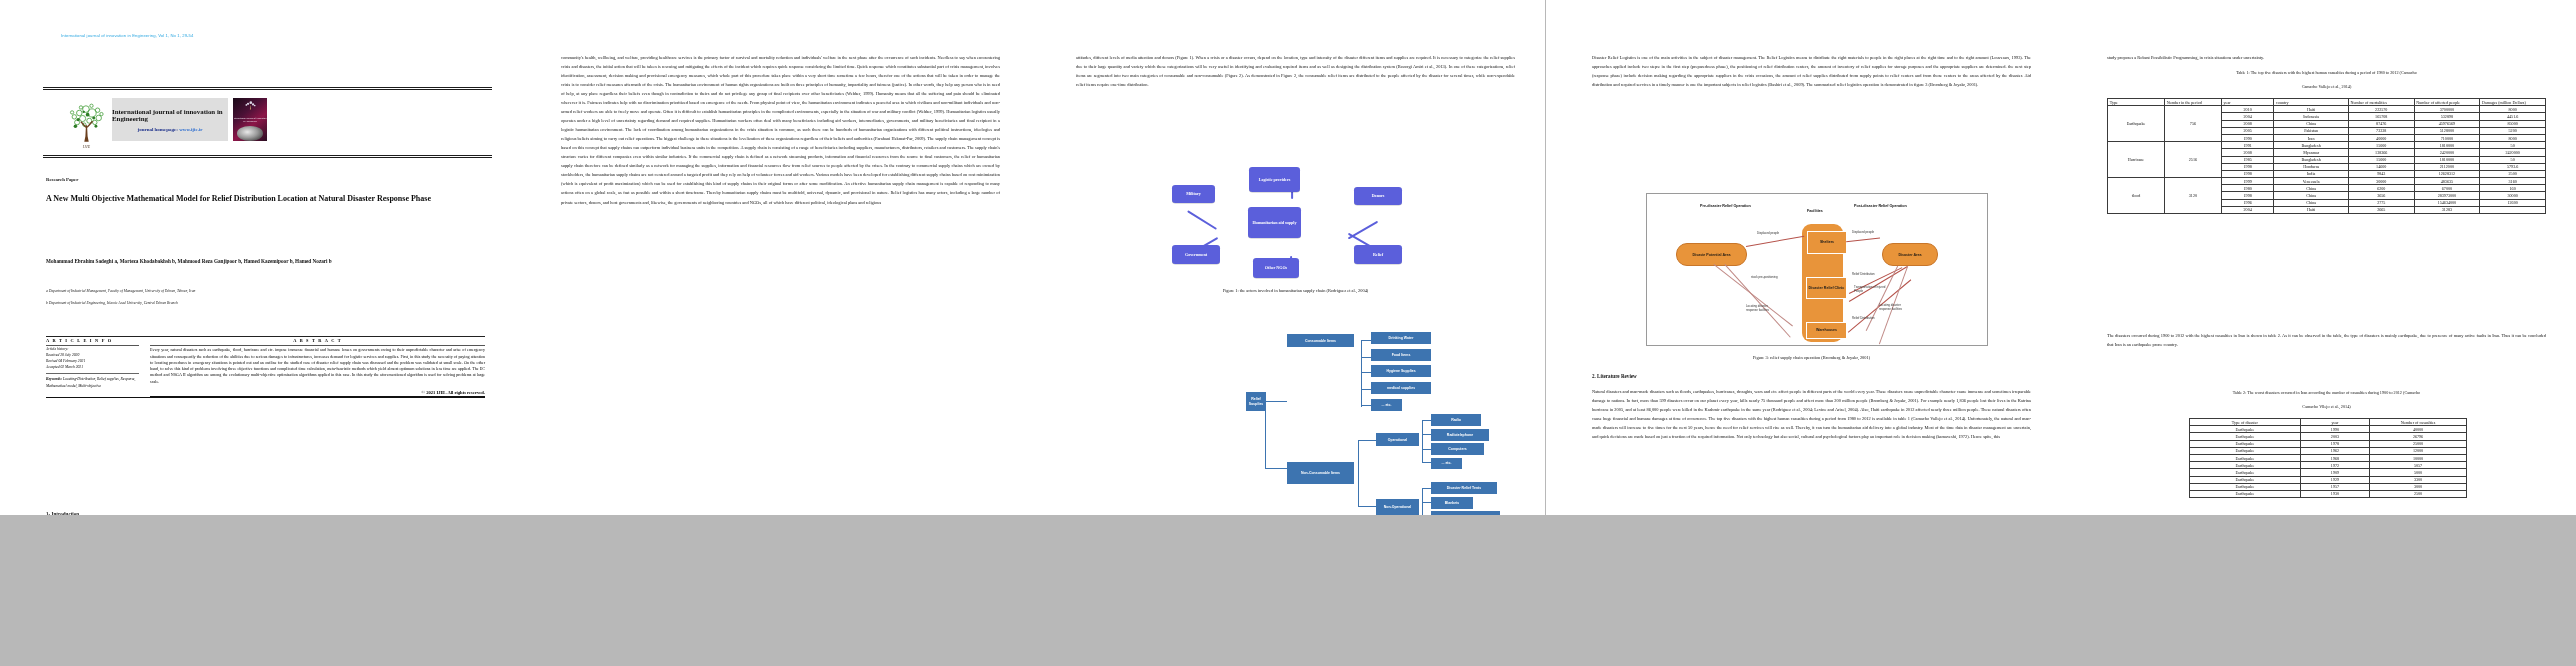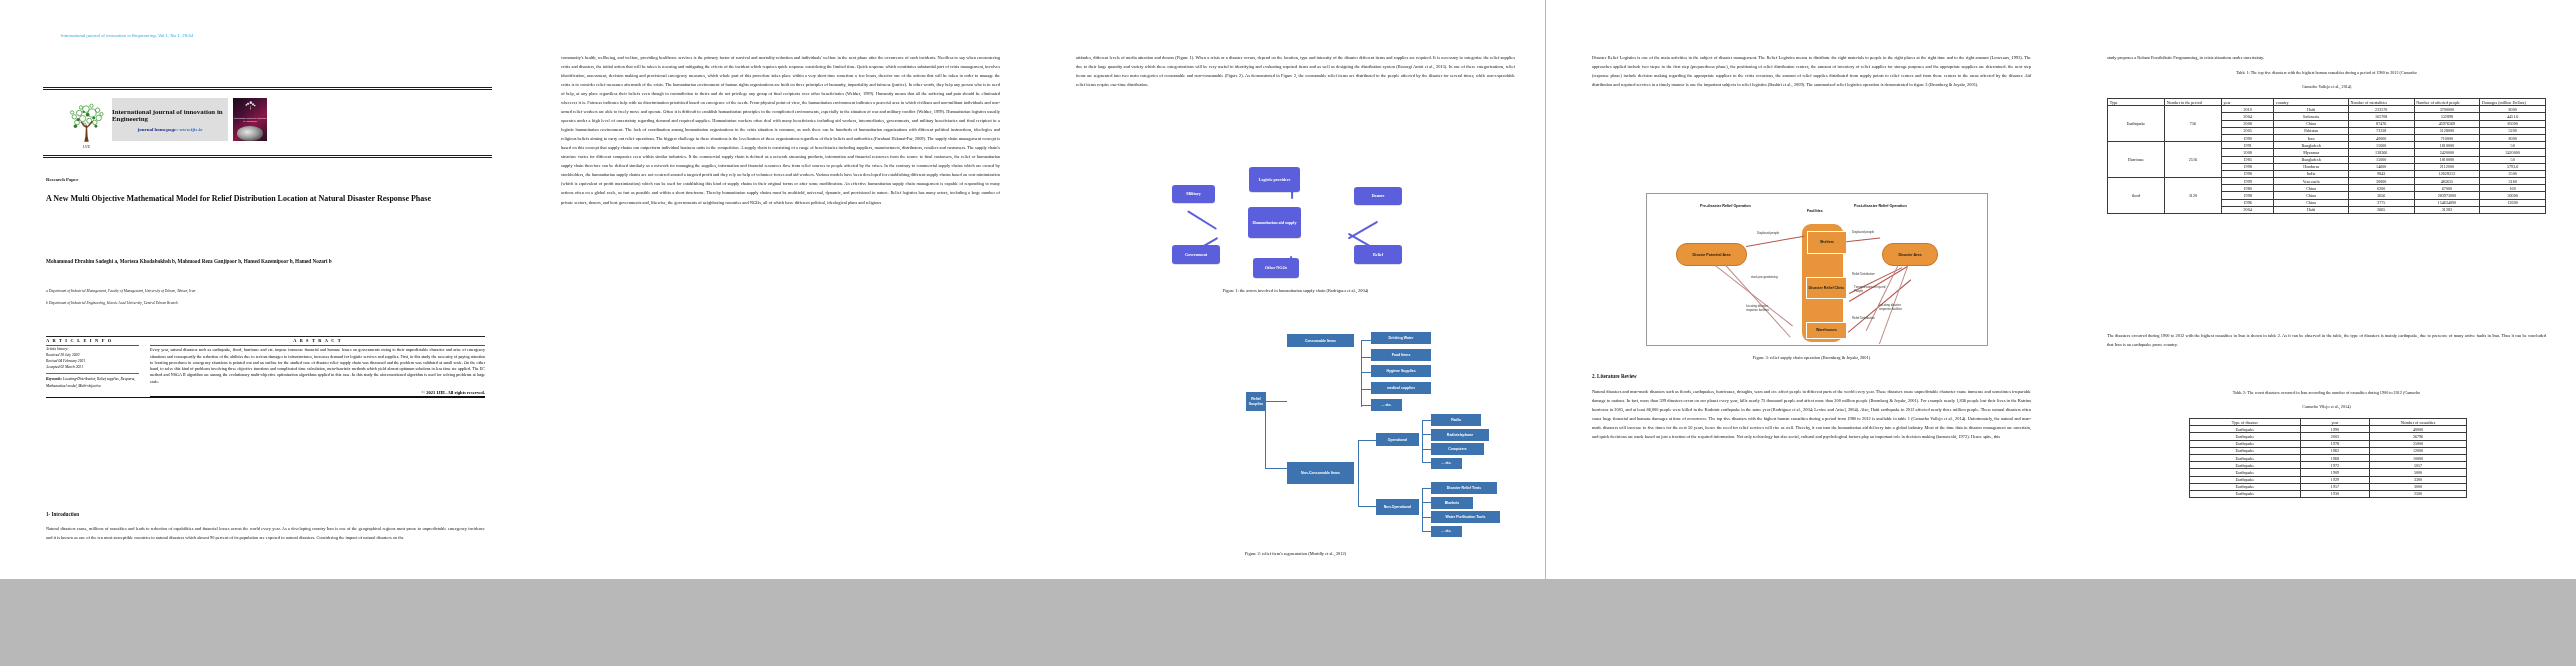--- a/index.html
+++ b/index.html
@@ -1,17 +1,17 @@
 <!DOCTYPE html>
 <html style="font-size:9px"><head>
 <meta charset="utf-8">
 <style>
   html,body{margin:0;padding:0;background:#b8b8b8;}
   body{font-family:"Liberation Serif",serif;}
-  .sheet{position:relative;width:2576px;height:579px;background:#b8b8b8;overflow:hidden;}
+  .sheet{position:relative;width:2576px;height:515px;background:#b8b8b8;overflow:hidden;}
   .page{position:absolute;top:0;width:515px;height:667px;background:#ffffff;}
   .p1{left:0}.p2{left:515px}.p3{left:1030px}.p4{left:1546px}.p5{left:2061px}
   .jhead-vol{position:absolute;left:61px;top:33px;font-size:4.2px;color:#2ba6e0;letter-spacing:0.1px;font-family:"Liberation Sans",sans-serif;}
   .rule-thick{position:absolute;left:43px;right:23px;border-top:1.2px solid #1c1c1c;border-bottom:0.6px solid #1c1c1c;height:1.1px;}
   .jbox{position:absolute;display:flex;align-items:stretch;gap:5px;}
   .jlogo{width:41px;height:51px;display:flex;flex-direction:column;align-items:center;justify-content:flex-end;}
   .jlogo .ijie{font-size:3.9px;font-style:italic;color:#4a3422;letter-spacing:0.2px;margin-top:1.1px}
   .jtitlebox{background:#dedede;width:116px;height:43px;display:flex;flex-direction:column;align-items:center;justify-content:center;gap:5px;}
   .jtitle{font-size:6.9px;font-weight:bold;color:#111;}
   .jhome{font-size:5px;font-weight:bold;color:#1b2f8a;}

